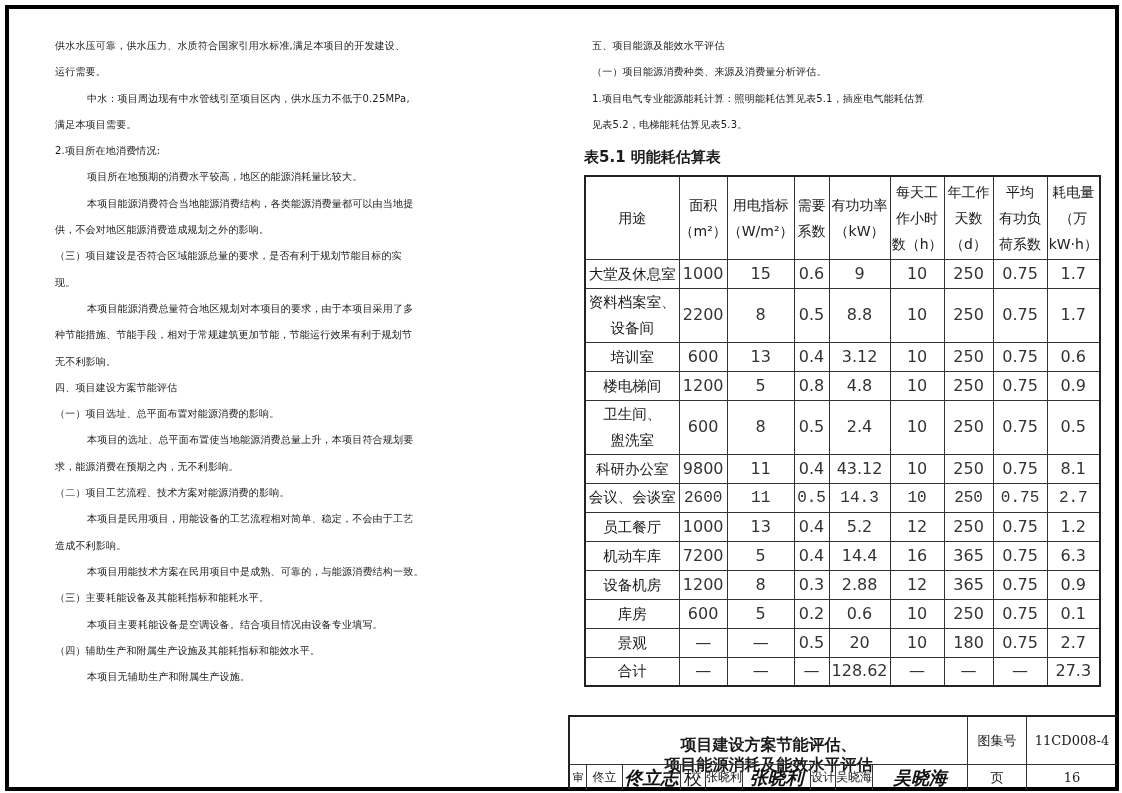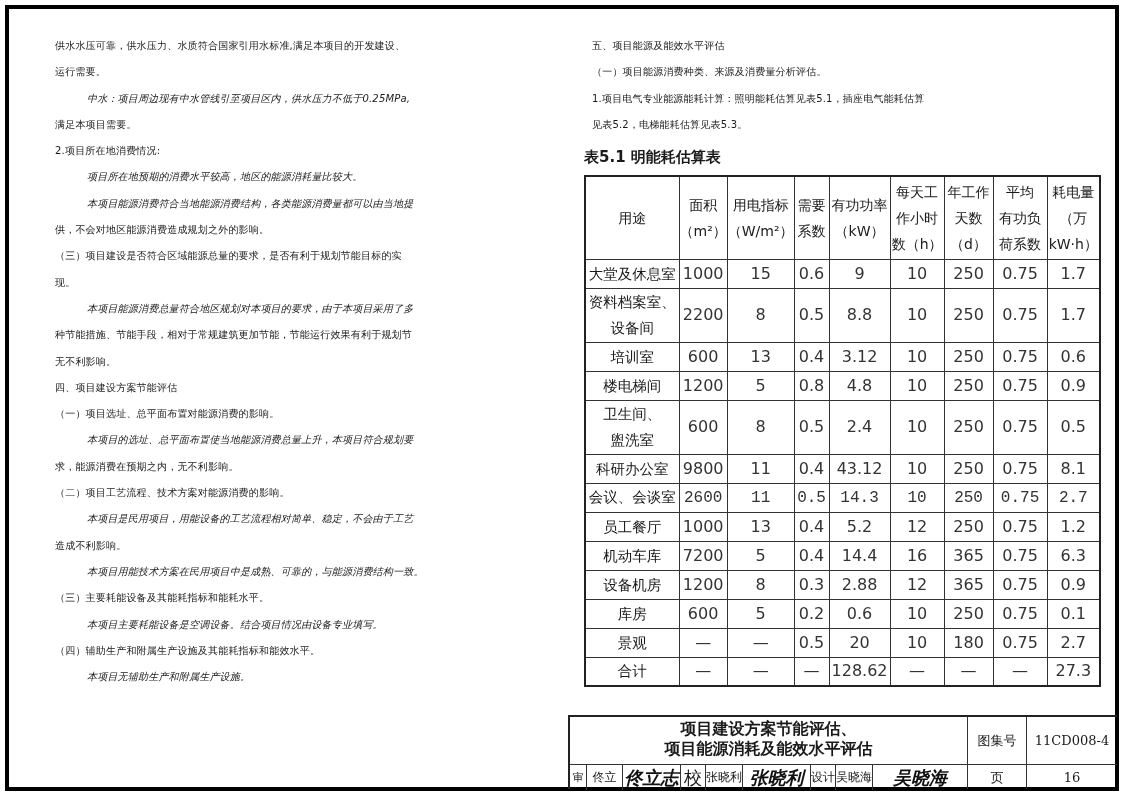--- a/index.html
+++ b/index.html
@@ -3,32 +3,32 @@
 <meta charset="utf-8">
 <style>
   html, body { margin: 0; padding: 0; background: #ffffff; }
   body { width: 1122px; height: 793px; position: relative; overflow: hidden;
          font-family: "DejaVu Sans", "Liberation Sans", sans-serif; color: #1a1a1a; }
   .frame { position: absolute; left: 5px; top: 5px; width: 1106px; height: 778px;
            border: 4px solid #000; box-sizing: content-box; }
   .col-left { position: absolute; left: 55px; top: 33px; width: 500px; }
   .col-right { position: absolute; left: 592px; top: 33px; width: 500px; }
   .p { font-size: 10px; line-height: 26.3px; margin: 0; white-space: nowrap; letter-spacing: 0.2px; }
-  .p.indent { padding-left: 32px; font-style: italic; }
+  .p.indent { padding-left: 32px; }
   .table-title { position: absolute; left: 584px; top: 148px; width: 507px; text-align: left;
                  font-size: 15px; font-weight: bold; }
   table.energy { position: absolute; left: 584px; top: 175px; border-collapse: collapse;
                  font-size: 14.5px; table-layout: fixed; border: 2px solid #222; }
   table.energy td, table.energy th { border: 1px solid #333; text-align: center; padding: 0;
                  font-weight: normal; line-height: 26px; overflow: hidden; }
   table.energy th { line-height: 26px; font-size: 14px; }
   table.energy td.num { font-size: 16px; color: #333; }
   .tb { position: absolute; left: 568px; top: 715px; width: 547px; height: 72px; border-top: 2px solid #222; border-left: 2px solid #222; }
   .tb-title { position: absolute; left: 0; top: 0; width: 397px; height: 47px; text-align: center;
-              font-size: 16px; font-weight: bold; line-height: 20px; padding-top: 2px; box-sizing: border-box; }
+              font-size: 16px; font-weight: bold; line-height: 20px; padding-top: 18px; box-sizing: border-box; }
   .tb-cell { position: absolute; border-left: 1px solid #333; text-align: center; font-size: 13px; box-sizing: border-box; }
   .tb-row { position: absolute; left: 0; top: 47px; width: 397px; height: 25px; border-top: 1px solid #333; }
   .tb-row span { position: absolute; top: 0; height: 25px; line-height: 25px; font-size: 13px; text-align: center; border-left: 1px solid #333; box-sizing: border-box; }
   .sig { font-family: "DejaVu Serif", serif; font-style: italic; font-weight: bold; font-size: 18px !important; color: #111; }
 </style>
 </head>
 <body>
 
 <div class="frame"></div>
 

